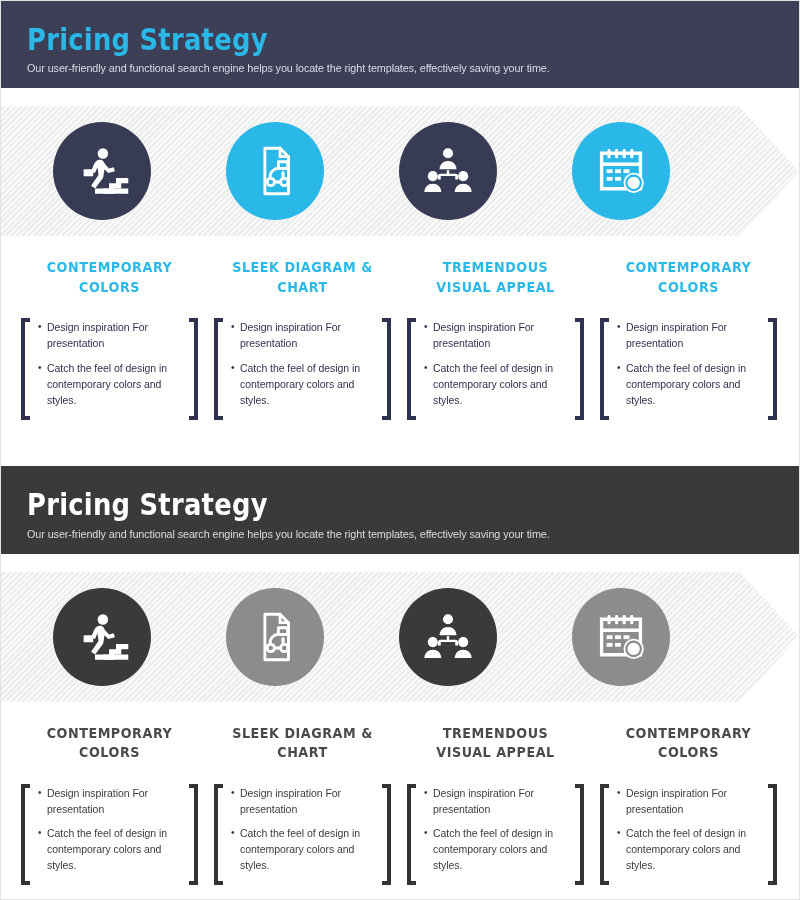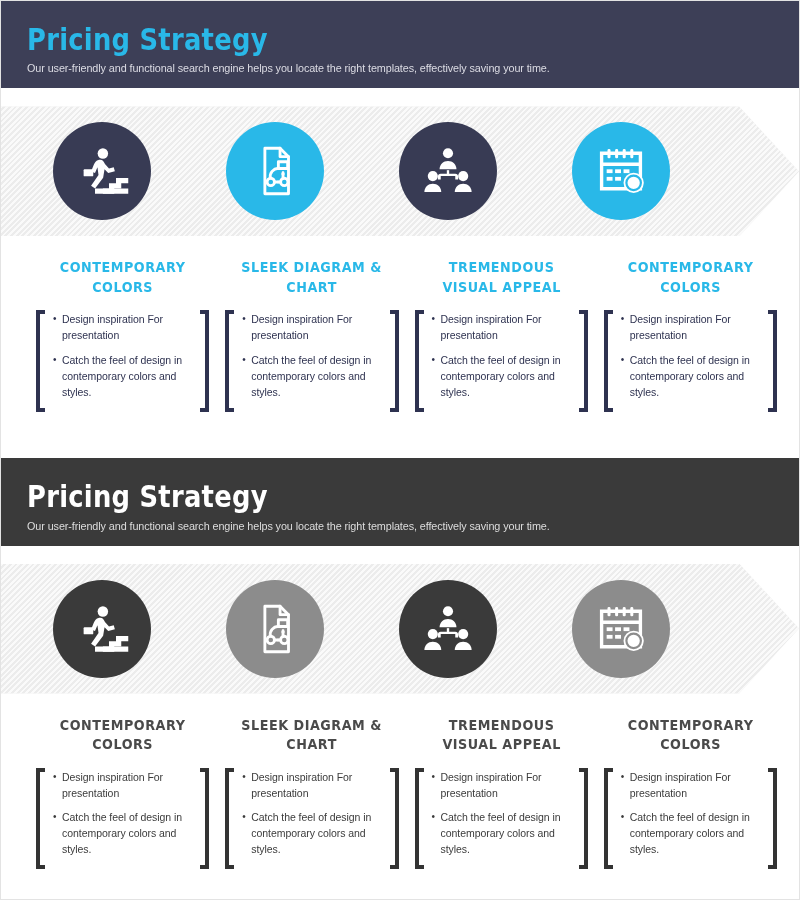--- a/index.html
+++ b/index.html
@@ -99,21 +99,21 @@
   
   .theme-color .c-dark { background: #383b54; }
   .theme-color .c-accent { background: #29b8e8; }
   
   .theme-gray .c-dark { background: #3a3a3a; }
   .theme-gray .c-accent { background: #8c8c8c; }
 
   
   .cols {
     display: flex;
-    padding: 22px 14px 0 27px;
+    padding: 22px 14px 0 12px;
   }
   .col {
     flex: 1;
     display: flex;
     flex-direction: column;
     align-items: center;
     padding: 0 8px;
   }
 
   .col-title {
@@ -124,21 +124,21 @@
     letter-spacing: 0.6px;
     font-family: "DejaVu Sans", sans-serif;
     transform: scaleX(0.88);
     text-transform: uppercase;
     min-height: 40px;
   }
   .theme-color .col-title { color: #29b8e8; }
   .theme-gray  .col-title { color: #4a4a4a; }
 
   .bracket-box {
-    margin-top: 12px;
+    margin-top: 20px;
     display: flex;
     align-items: stretch;
     width: 100%;
     min-height: 92px;
   }
   .bracket {
     width: 9px;
     flex: 0 0 9px;
     position: relative;
   }

